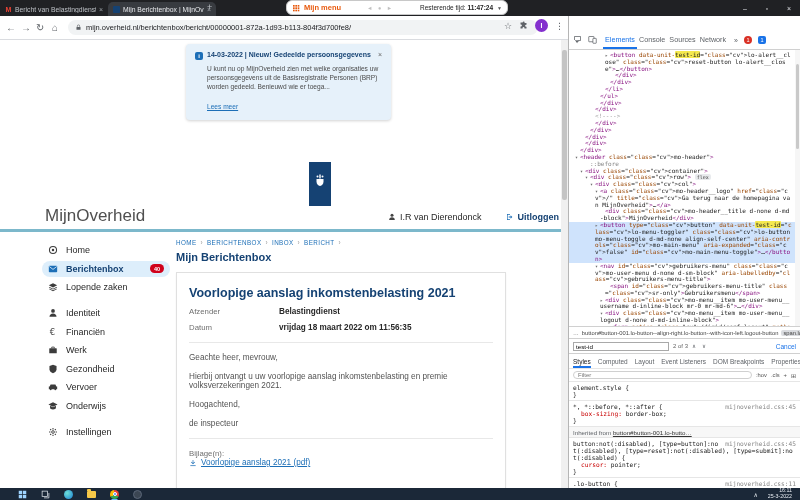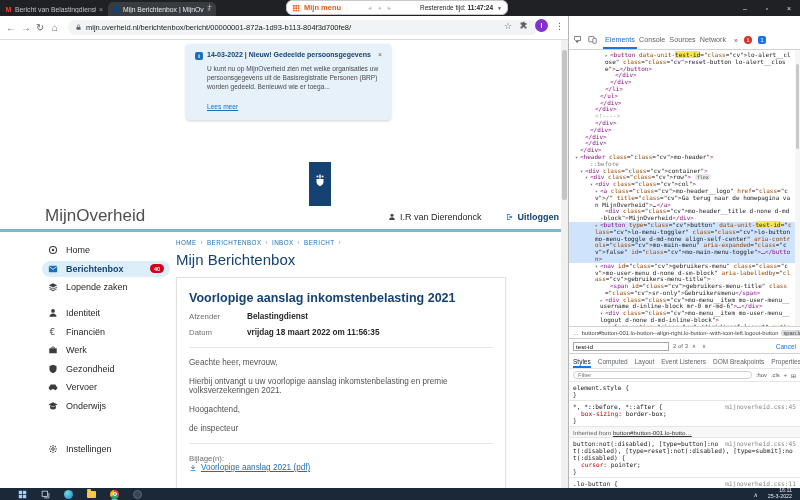--- a/index.html
+++ b/index.html
@@ -75,25 +75,25 @@
   .sbitem .icn{width:10px;height:10px;color:#3c3c3c;flex:none;}
   .sbitem .icn svg{width:10px;height:10px;display:block;}
   .sbitem.active{background:#ddeefb;color:#154273;font-weight:bold;}
   .sbitem.active .icn{color:#1d6fb7;}
   .sbbadge{margin-left:auto;background:#d0021b;color:#fff;border-radius:6px;min-width:10px;height:9px;
            font-size:5.5px;font-weight:bold;display:flex;align-items:center;justify-content:center;padding:0 2px;}
   
   #main{position:absolute;left:176px;top:199px;width:330px;}
   #crumbs{font-size:6.3px;letter-spacing:.4px;color:#1d6fb7;display:flex;gap:4px;align-items:center;}
   #crumbs .sep{color:#999;}
-  #pagetitle{font-size:15px;font-weight:normal;color:#154273;margin-top:5px;}
+  #pagetitle{font-size:11px;font-weight:bold;color:#154273;margin-top:5px;}
   #card{margin-top:9px;background:#fff;border:1px solid #e0e0e0;box-shadow:0 1px 2px rgba(0,0,0,.05);
         padding:13px 12px 0 12px;box-sizing:border-box;width:330px;height:240px;overflow:hidden;}
   #msgtitle{font-size:12.5px;font-weight:bold;color:#154273;}
-  .metarow{display:flex;margin-top:7px;}
+  .metarow{display:flex;margin-top:7px;gap:32px;}
   .metarow .ml{width:58px;font-size:7.8px;color:#6f6f6f;}
   .metarow .mv{font-size:8.2px;font-weight:bold;color:#282828;}
   .divider{border-top:1px solid #e8e8e8;margin:10px 0;}
   .para{font-size:8.2px;color:#535353;margin-bottom:10px;}
   #attlabel{font-size:7.8px;color:#6f6f6f;margin-bottom:0;}
   #attlink{display:flex;align-items:center;gap:4px;font-size:8.2px;color:#1d6fb7;}
   #attlink .dlic{width:8px;height:8px;color:#1d6fb7;}
   #attlink .dlic svg{width:8px;height:8px;display:block;}
   #attlink .atxt{text-decoration:underline;}
   
@@ -358,21 +358,21 @@
         <div class="sbitem">
           <span class="icn">
             <svg viewBox="0 0 24 24" fill="currentColor">
               <path d="M12 3L1 8.5 12 14l11-5.5z"></path>
               <path d="M5 11.5V17c0 1.7 3.1 3.5 7 3.5s7-1.8 7-3.5v-5.5l-7 3.5z"></path>
             </svg>
           </span>
           <span>Onderwijs</span>
 
         </div>
-        <div class="sbitem" style="margin-top: 27px;">
+        <div class="sbitem" style="margin-top: 10px;">
           <span class="icn">
             <svg viewBox="0 0 24 24" fill="none" stroke="currentColor">
               <circle cx="12" cy="12" r="3.2" stroke-width="2.2"></circle>
               <path stroke-width="2.6" d="M12 2.5v3.2M12 18.3v3.2M2.5 12h3.2M18.3 12h3.2M5.3 5.3l2.3 2.3M16.4 16.4l2.3 2.3M18.7 5.3l-2.3 2.3M7.6 16.4l-2.3 2.3"></path>
             </svg>
           </span>
           <span>Instellingen</span>
 
         </div>
     </div>

